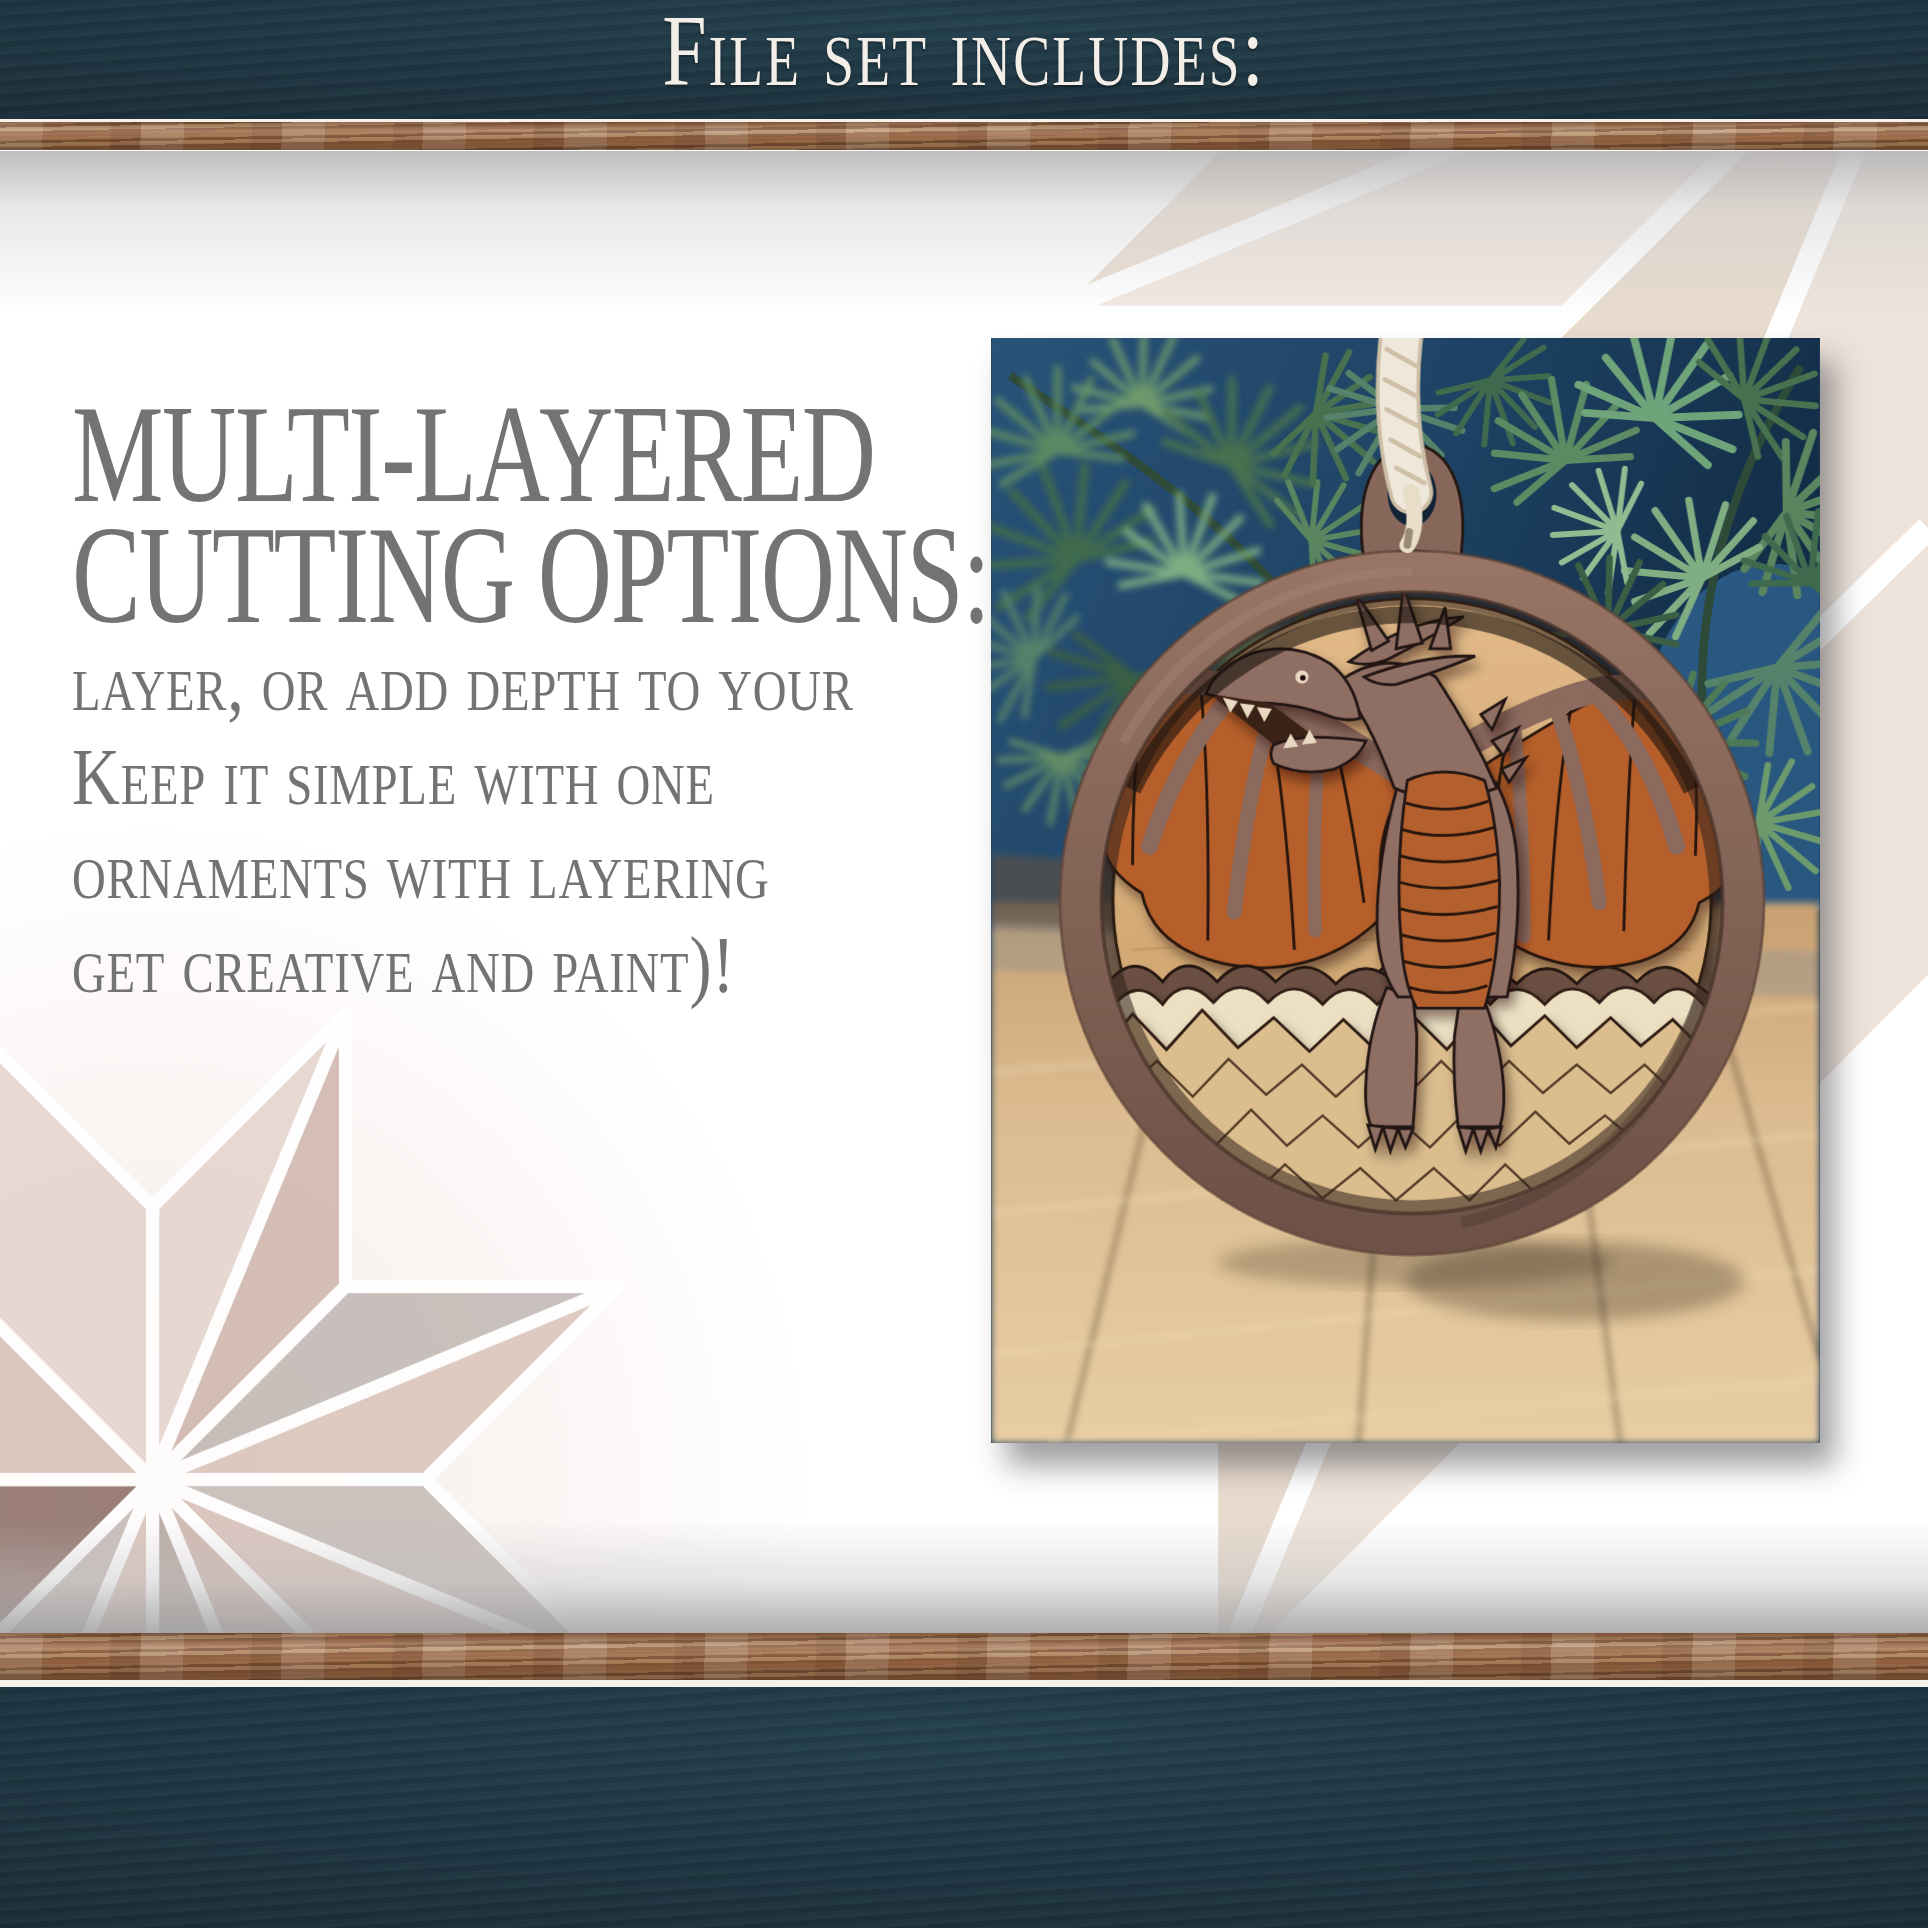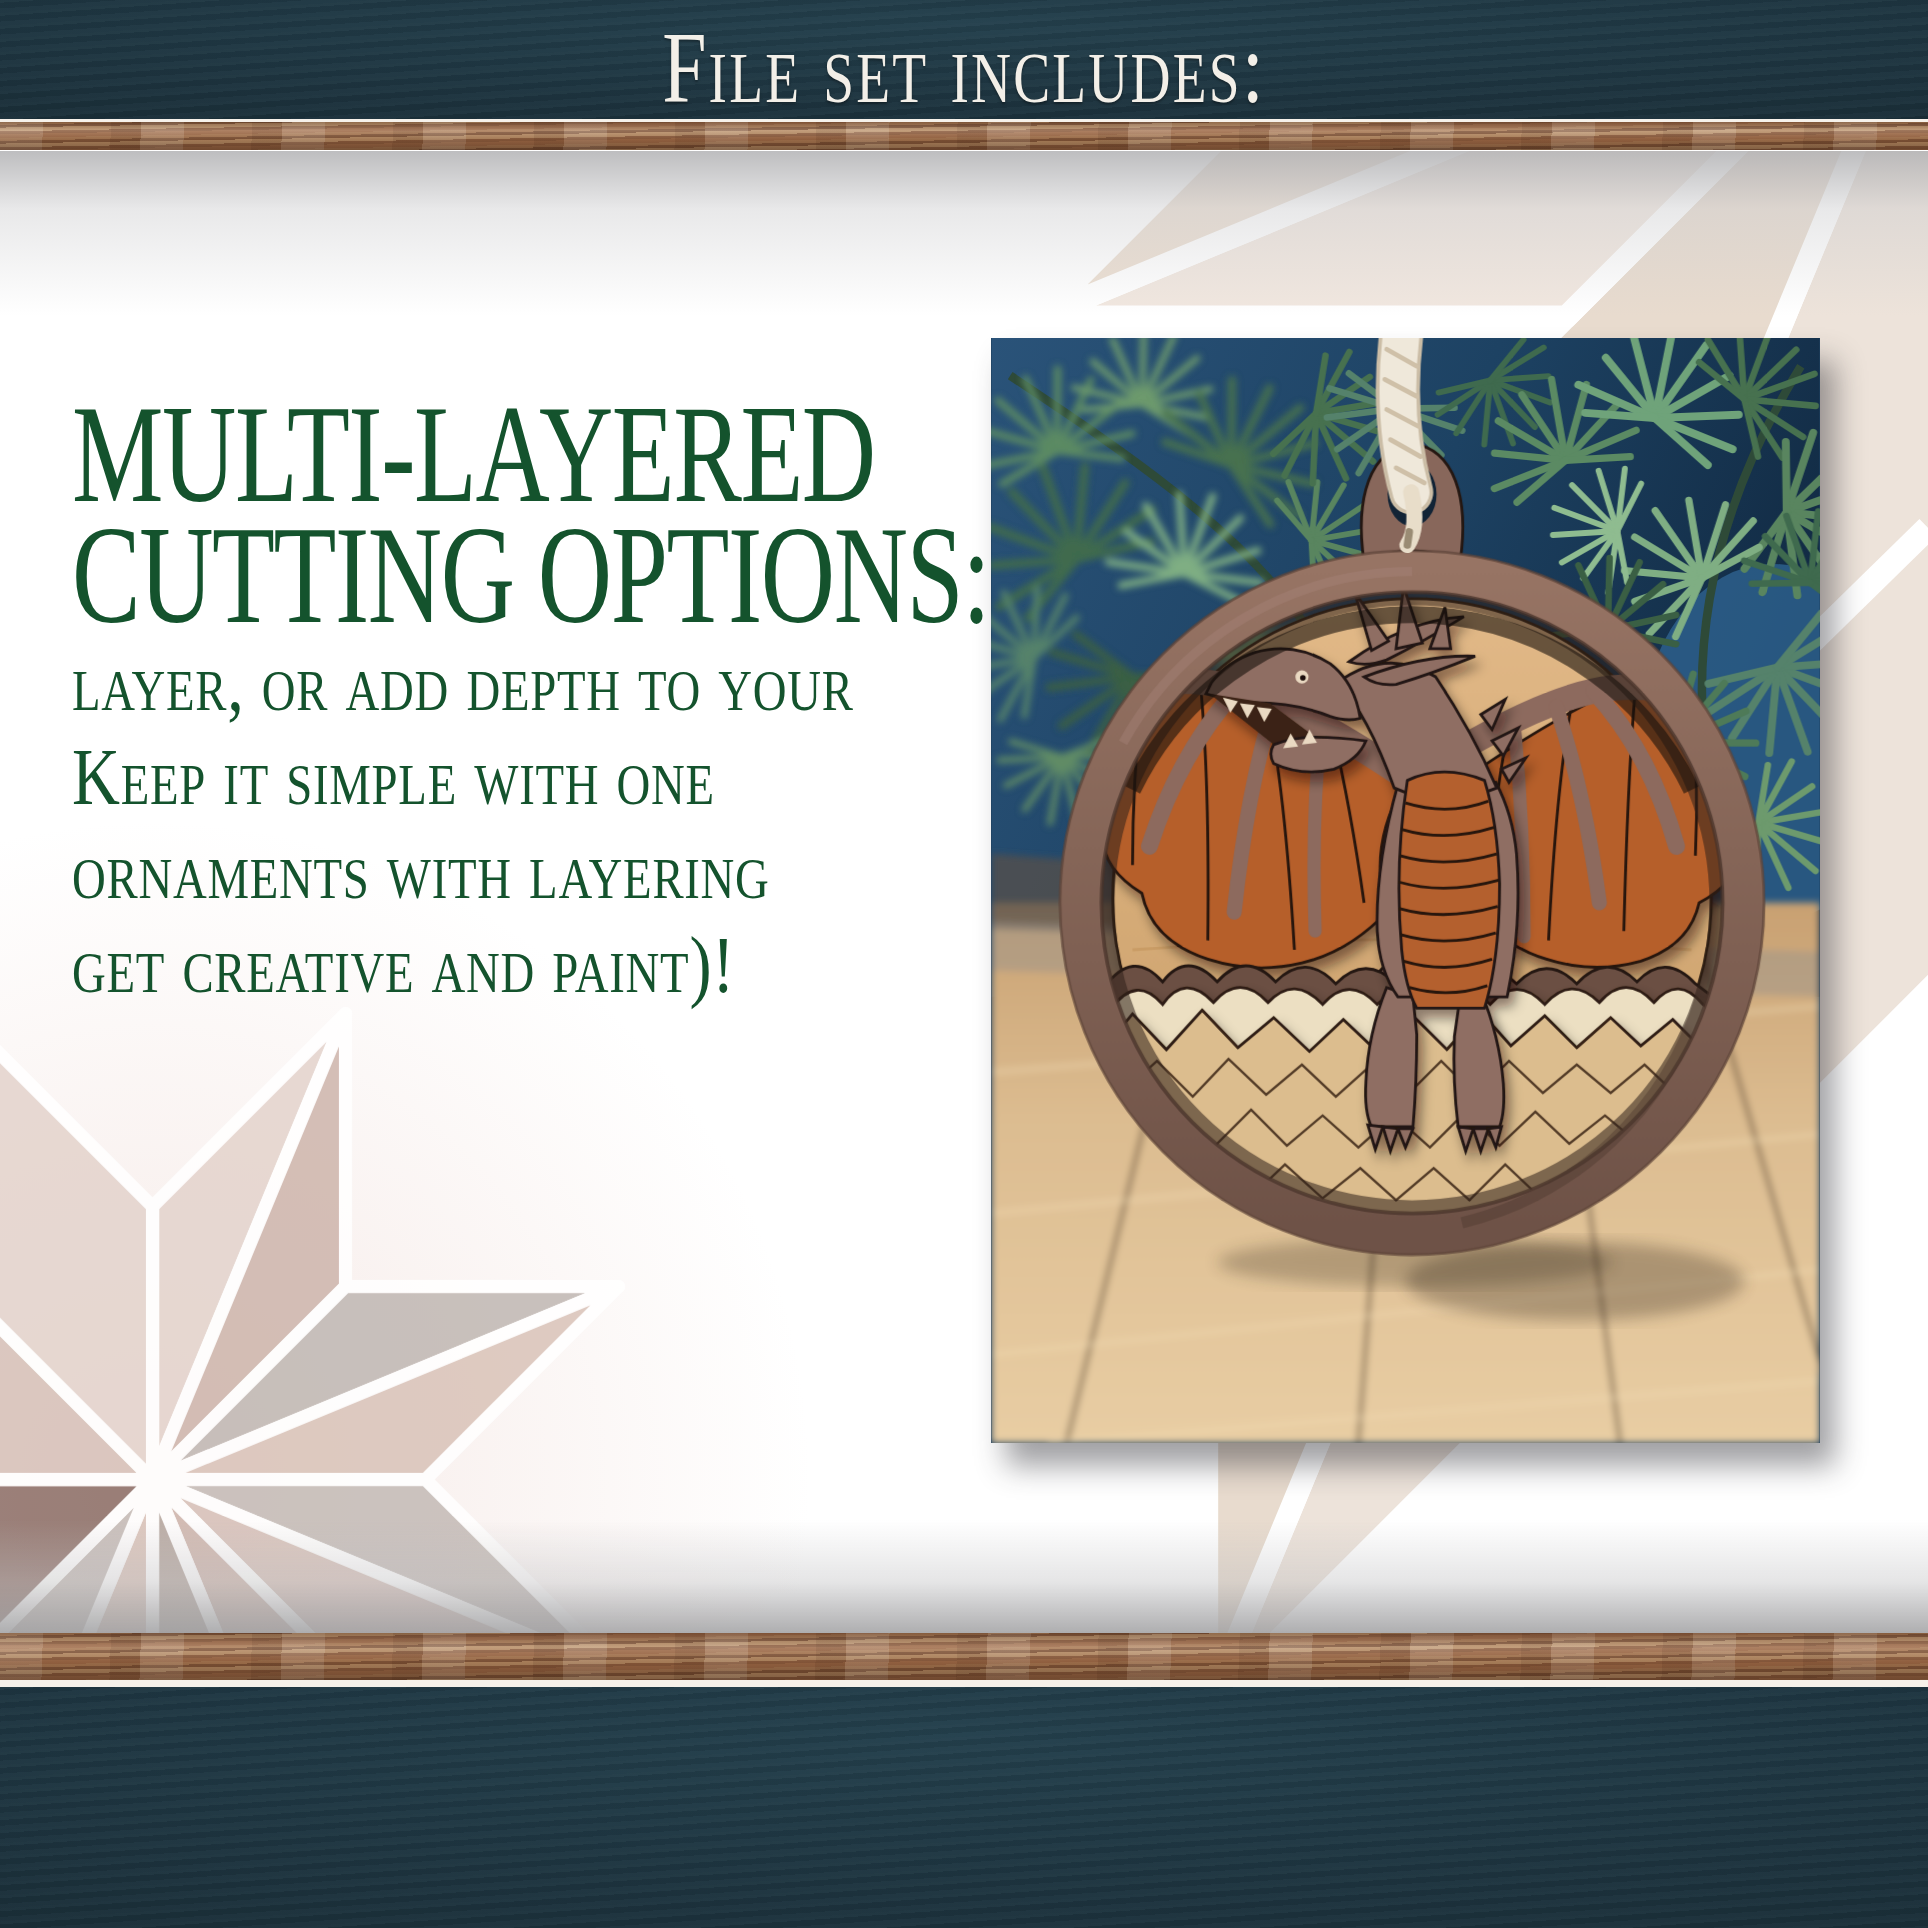--- a/index.html
+++ b/index.html
@@ -16,35 +16,35 @@
   #white-line-top{top:119px;height:3.8px;}
   #white-line-bottom{top:1680px;height:7.5px;}
   .wood-strip{position:absolute;left:0;width:1928px;background:
       linear-gradient(180deg, rgba(50,24,10,0.30), rgba(255,255,255,0.14) 30%, rgba(70,35,16,0.18) 62%, rgba(35,16,6,0.38)),
       repeating-linear-gradient(92deg, rgba(255,246,232,0.16) 0 43px, rgba(0,0,0,0) 43px 111px, rgba(64,32,14,0.12) 111px 141px),
       repeating-linear-gradient(179deg, #aa7a54 0 2.8px, #84583b 2.8px 5.6px, #b98e66 5.6px 9.4px, #8f5f40 9.4px 12.2px, #a06c49 12.2px 16px);}
   #wood-strip-top{top:122px;height:28px;}
   #wood-strip-bottom{top:1633px;height:47px;}
 
   
-  #header-title{position:absolute;top:0;left:0;width:1928px;height:119px;display:flex;align-items:flex-end;justify-content:center;}
+  #header-title{position:absolute;top:0;left:0;width:1928px;height:119px;display:flex;align-items:flex-start;justify-content:center;}
   #header-title .t{font-variant:small-caps;font-size:102px;line-height:102px;color:#f3efe8;
       letter-spacing:2.8px;transform:scaleX(0.78);transform-origin:center;white-space:nowrap;
       text-shadow:0 1.9px 2.8px rgba(0,0,0,0.35);}
 
   
   #content{position:absolute;top:151px;left:0;width:1928px;height:1482px;background:#ffffff;}
   #vignette-top{position:absolute;top:0;left:0;width:1928px;height:165px;z-index:5;pointer-events:none;
       background:linear-gradient(180deg, rgba(178,178,180,0.85), rgba(205,205,207,0.45) 35%, rgba(255,255,255,0));}
   #vignette-bottom{position:absolute;bottom:0;left:0;width:1928px;height:113px;z-index:5;pointer-events:none;
       background:linear-gradient(0deg, rgba(160,160,162,0.85), rgba(190,190,192,0.40) 45%, rgba(255,255,255,0));}
   #bg-stars{position:absolute;top:0;left:0;z-index:1;}
 
   
-  #text-col{position:absolute;left:72px;top:243px;width:942px;z-index:10;color:#14532d;}
+  #text-col{position:absolute;left:72px;top:243px;width:942px;z-index:10;color:#737373;}
   .h1line{height:121px;line-height:121px;white-space:nowrap;}
   .h1line .t{display:inline-block;font-size:139px;line-height:121px;transform:scaleX(0.74);transform-origin:0 50%;letter-spacing:-1.9px;}
   .bodyline{height:94px;line-height:94px;white-space:nowrap;}
   .bodyline .t{display:inline-block;font-variant:small-caps;font-size:81px;line-height:94px;transform:scaleX(0.82);transform-origin:0 50%;letter-spacing:0.9px;}
   .gap40{height:38px;}
 
   
   #photo{position:absolute;left:991px;top:187px;width:829px;height:1105px;z-index:8;
       box-shadow:15px 22.6px 28px rgba(45,45,52,0.45);background:#1d3f5e;}
   #photo svg{display:block;}

